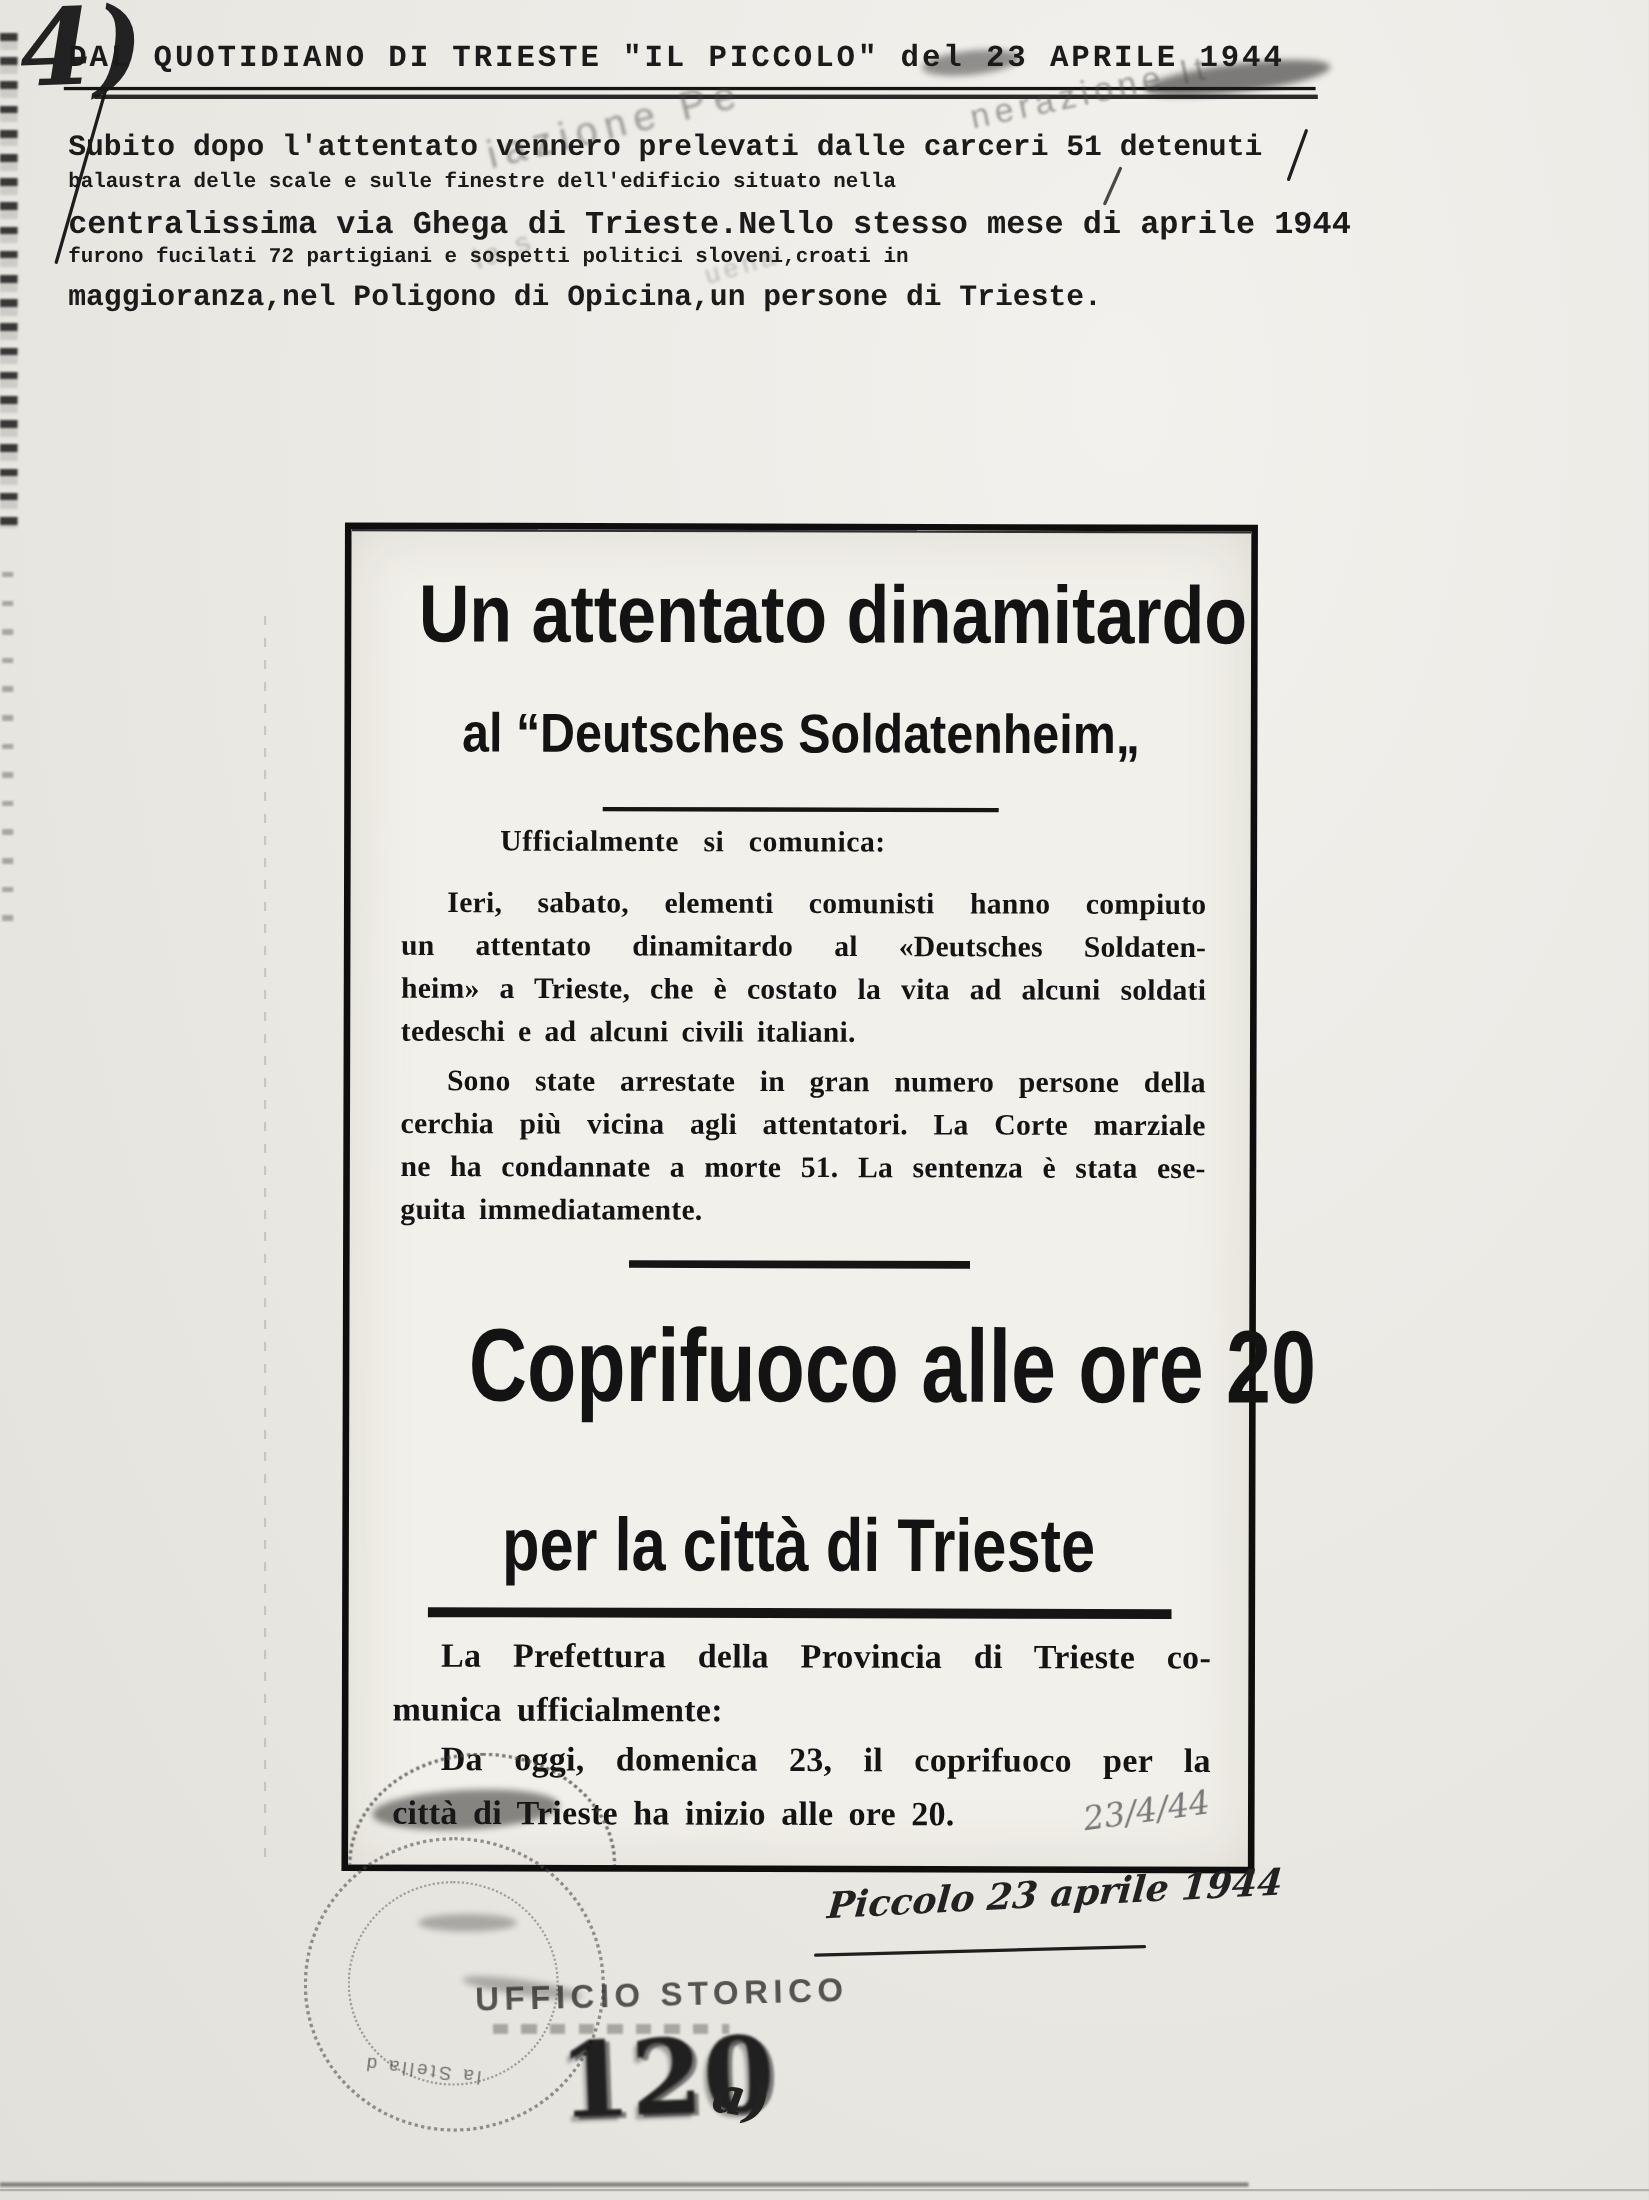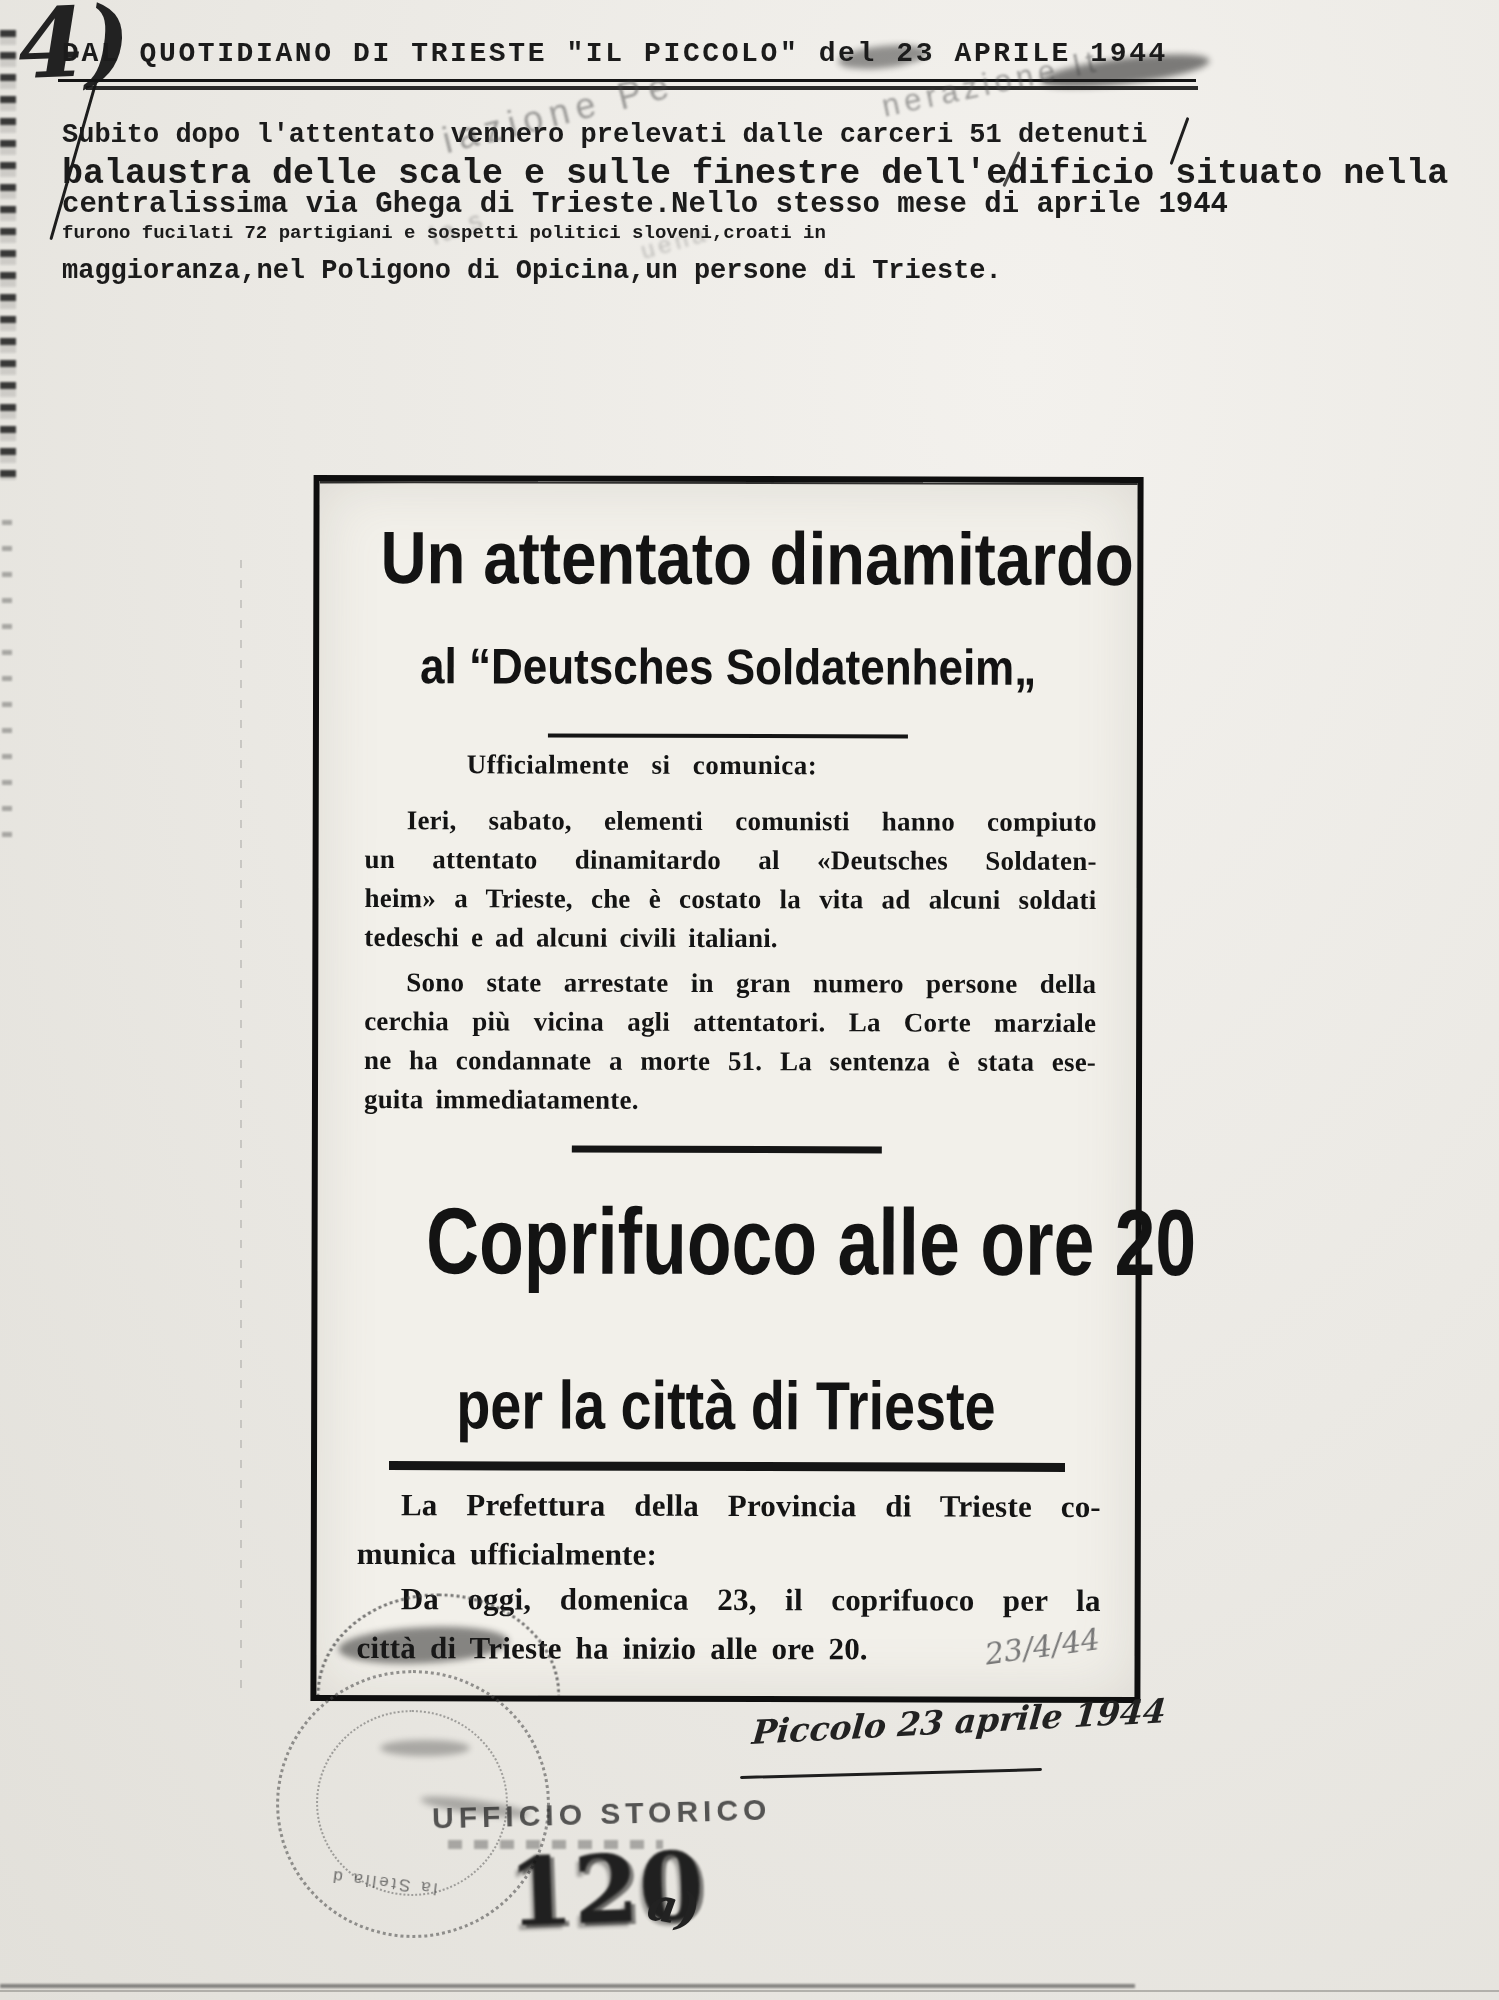--- a/index.html
+++ b/index.html
@@ -46,21 +46,21 @@
 
   <div class="abs mono" style="left:62px;top:38px;font-size:28px;letter-spacing:2.6px;white-space:nowrap;">DAL QUOTIDIANO DI TRIESTE "IL PICCOLO" del 23 APRILE 1944</div>
   <div class="abs rule" style="left:58px;top:79px;width:1138px;height:3px;"></div>
   <div class="abs rule" style="left:86px;top:86px;width:1112px;height:4px;opacity:.9;"></div>
 
   <div class="abs smudge" style="left:838px;top:46px;width:90px;height:22px;opacity:.45;transform:rotate(-6deg);"></div>
   <div class="abs smudge" style="left:1040px;top:58px;width:170px;height:26px;opacity:.55;transform:rotate(-7deg);"></div>
 
   <div class="abs" style="left:62px;top:120px;width:1160px;">
     <div class="mono" style="font-size:27px;height:34px;white-space:nowrap;">Subito dopo l'attentato vennero prelevati dalle carceri 51 detenuti</div>
-    <div class="mono" style="font-size:35px;height:34px;white-space:nowrap;text-align:center;">balaustra delle scale e sulle finestre dell'edificio situato nella</div>
+    <div class="mono" style="font-size:19px;height:34px;white-space:nowrap;">balaustra delle scale e sulle finestre dell'edificio situato nella</div>
     <div class="mono" style="font-size:29px;height:34px;white-space:nowrap;">centralissima via Ghega di Trieste.Nello stesso mese di aprile 1944</div>
     <div class="mono" style="font-size:19px;height:34px;white-space:nowrap;">furono fucilati 72 partigiani e sospetti politici sloveni,croati in</div>
     <div class="mono" style="font-size:27px;height:34px;white-space:nowrap;">maggioranza,nel Poligono di Opicina,un persone di Trieste.</div>
   </div>
 
   <div class="abs stampink" style="left:440px;top:92px;font-size:36px;letter-spacing:7px;opacity:.5;transform:rotate(-14deg);filter:blur(1.3px);">iazione Pe</div>
   <div class="abs stampink" style="left:880px;top:66px;font-size:31px;letter-spacing:5px;opacity:.5;transform:rotate(-12deg);filter:blur(1.2px);">nerazione It</div>
   <div class="abs stampink" style="left:430px;top:212px;font-size:26px;letter-spacing:4px;opacity:.35;transform:rotate(-20deg);filter:blur(1.4px);">la s</div>
   <div class="abs stampink" style="left:640px;top:228px;font-size:24px;letter-spacing:4px;opacity:.3;transform:rotate(-16deg);filter:blur(1.4px);">uena</div>
 
@@ -74,21 +74,21 @@
 
     <div class="abs center" style="top:34px;">
       <span class="cond" style="font-size:74px;transform:scaleX(.86);">Un attentato dinamitardo</span>
     </div>
     <div class="abs center" style="top:156px;">
       <span class="cond" style="font-size:50px;transform:scaleX(.88);">al “Deutsches Soldatenheim„</span>
     </div>
 
     <div class="abs rule" style="top:252px;left:50%;transform:translateX(-50%);width:360px;height:4px;"></div>
 
-    <div class="abs serif" style="top:268px;left:148px;font-size:27px;word-spacing:15px;letter-spacing:.5px;">Ufficialmente si comunica:</div>
+    <div class="abs serif" style="top:268px;left:136px;font-size:27px;word-spacing:15px;letter-spacing:.5px;">Ufficialmente si comunica:</div>
 
     <div class="abs" style="top:324px;left:46px;width:732px;">
       <div class="serif newsline jline" style="text-indent:42px;">Ieri, sabato, elementi comunisti hanno compiuto</div>
       <div class="serif newsline jline">un attentato dinamitardo al «Deutsches Soldaten-</div>
       <div class="serif newsline jline">heim» a Trieste, che è costato la vita ad alcuni soldati</div>
       <div class="serif newsline">tedeschi e ad alcuni civili italiani.</div>
     </div>
 
     <div class="abs" style="top:486px;left:46px;width:732px;">
       <div class="serif newsline jline" style="text-indent:42px;">Sono state arrestate in gran numero persone della</div>

